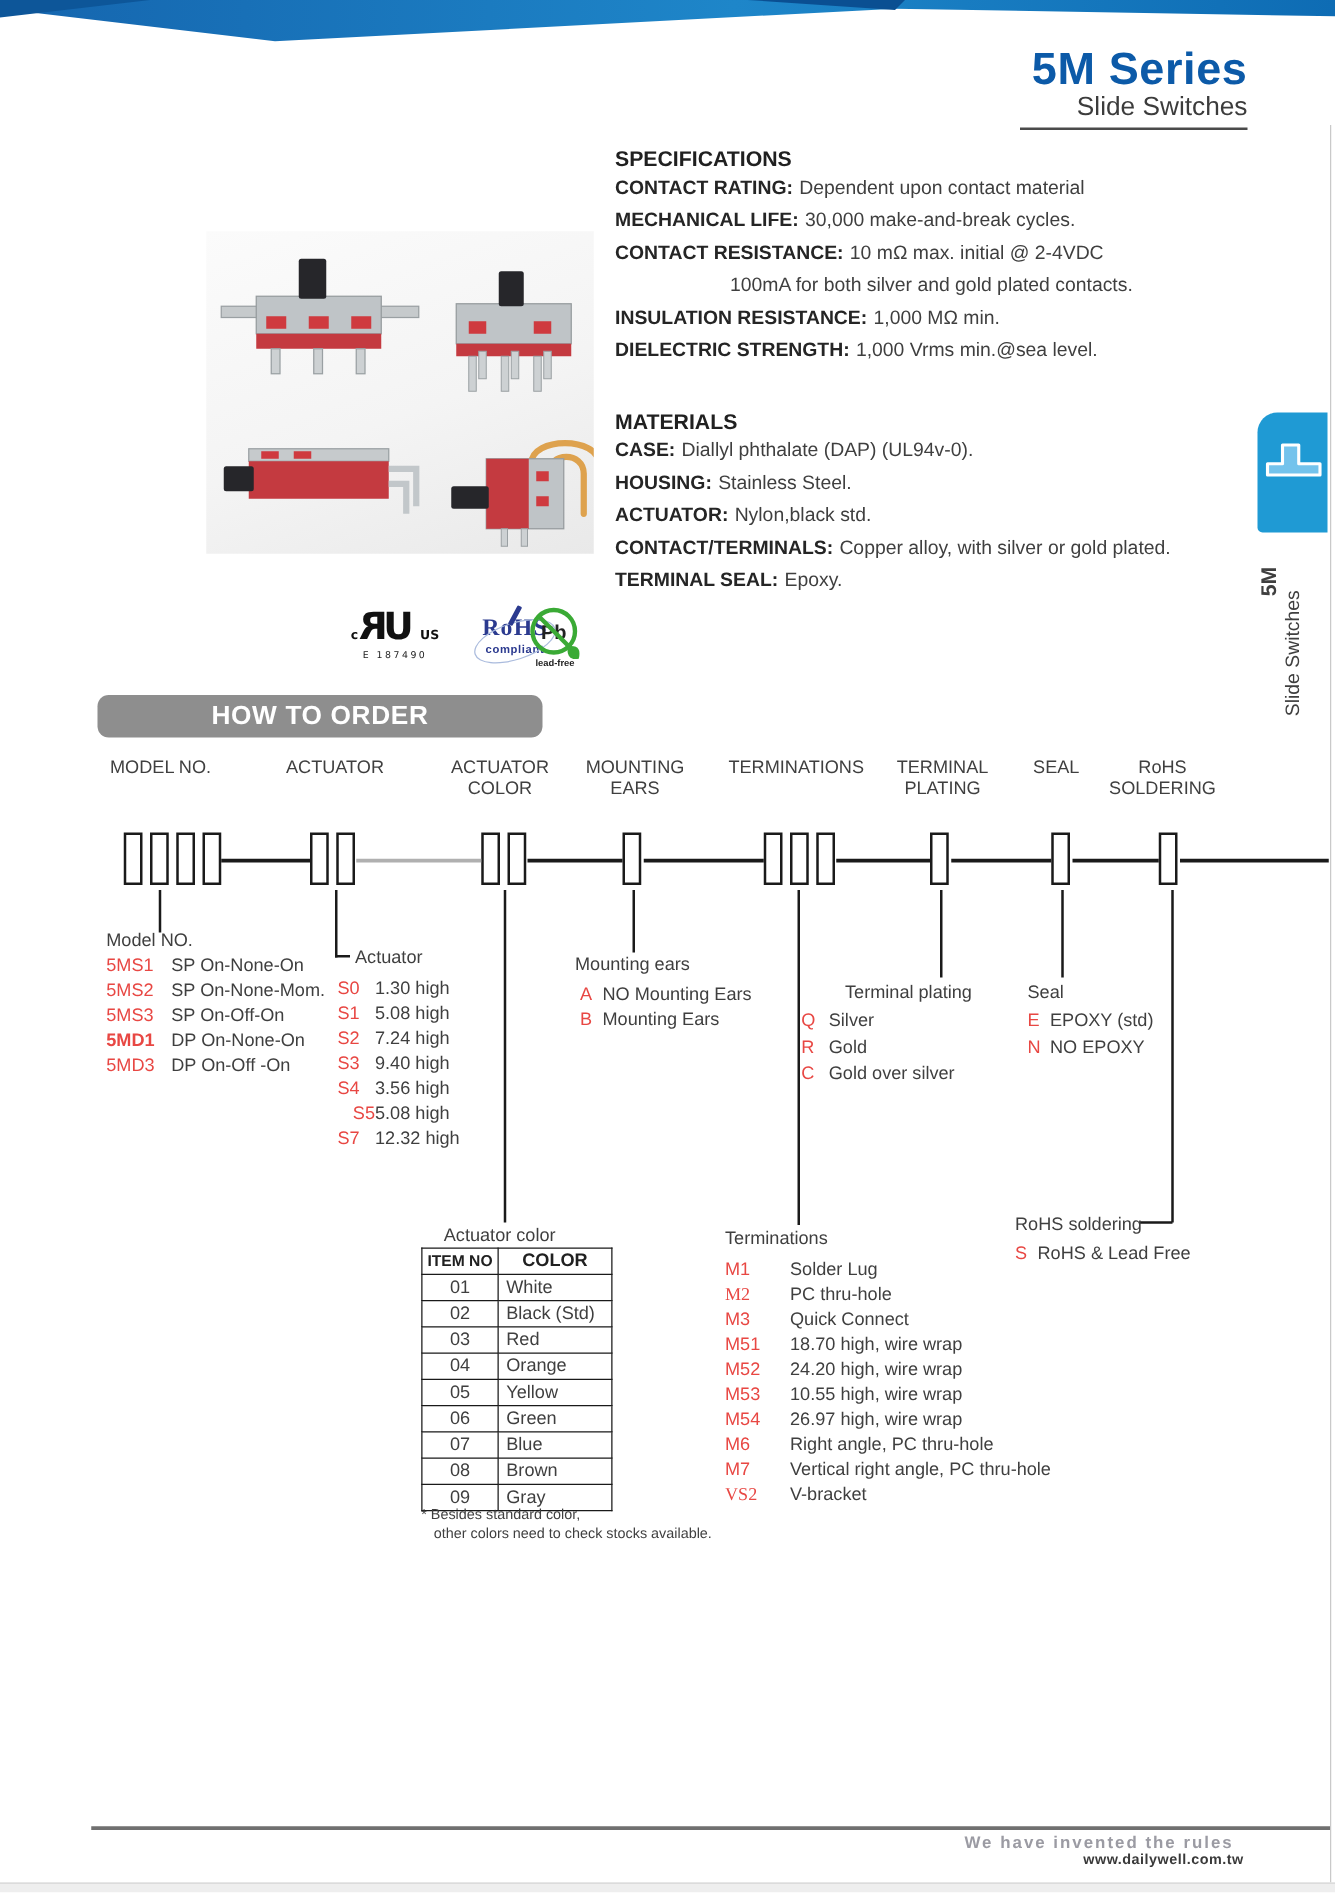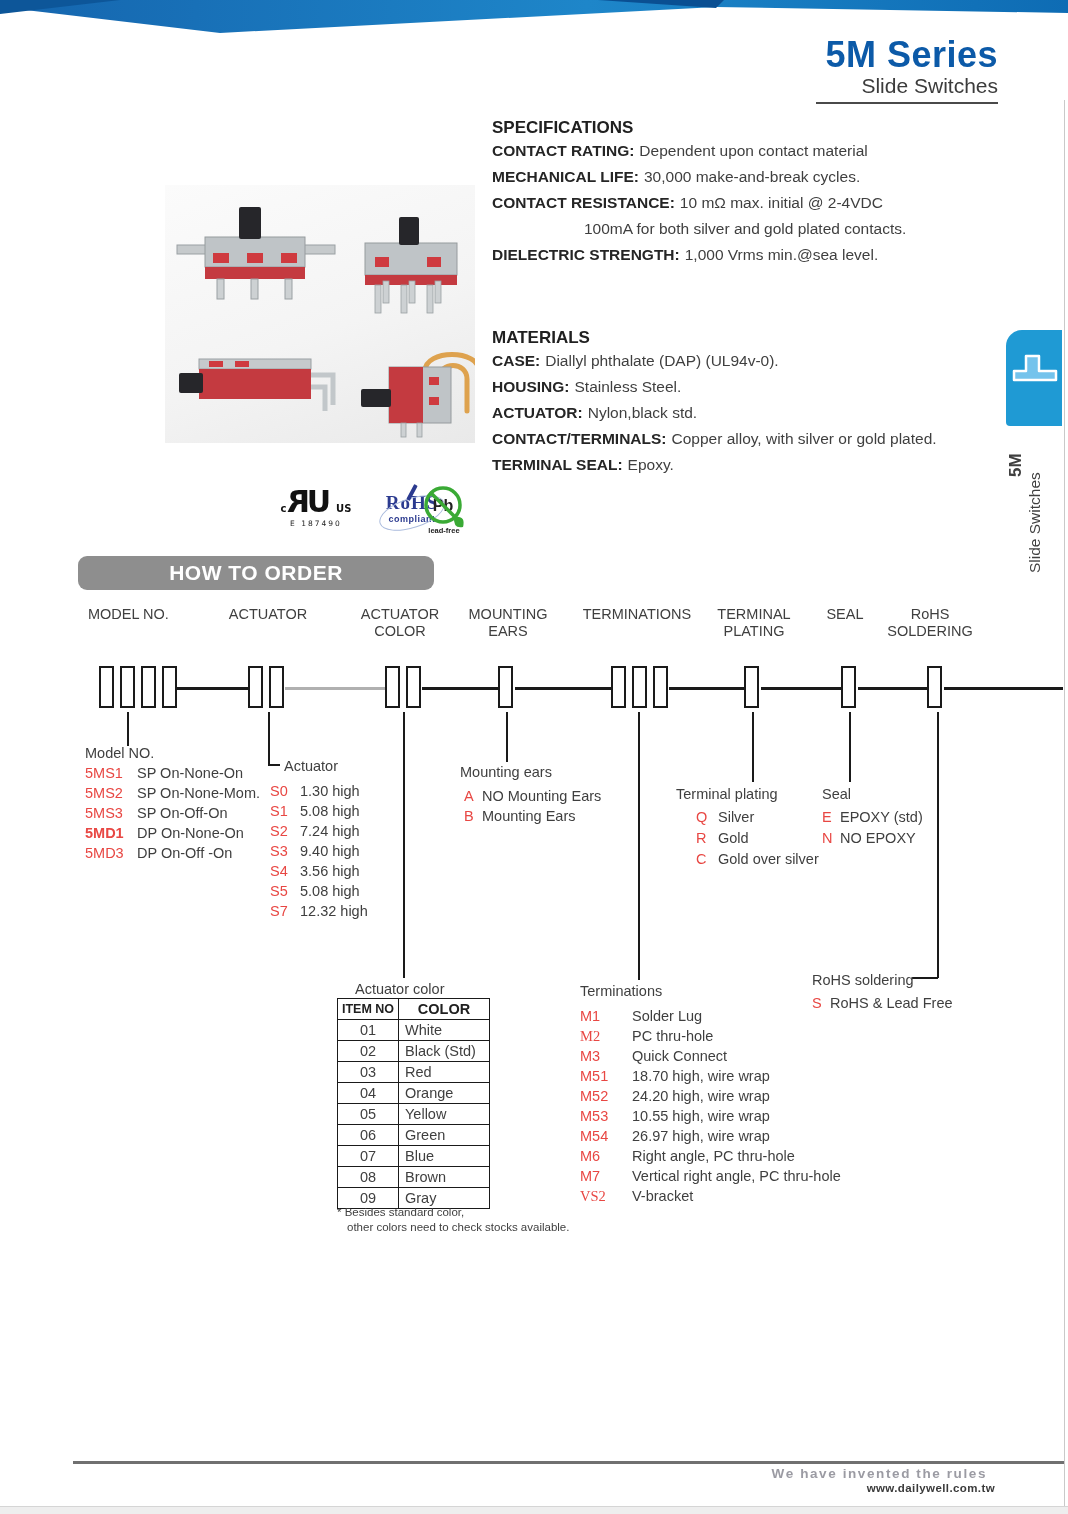--- a/index.html
+++ b/index.html
@@ -141,20 +141,21 @@
       </g>
     </svg>
   </div>
 
   <div class="abs" style="left:492px;top:118px;">
     <div class="sec-head">SPECIFICATIONS</div>
     <div class="spec-row"><span class="lbl">CONTACT RATING:</span><span>Dependent upon contact material</span></div>
     <div class="spec-row"><span class="lbl">MECHANICAL LIFE:</span><span>30,000 make-and-break cycles.</span></div>
     <div class="spec-row"><span class="lbl">CONTACT RESISTANCE:</span><span>10 mΩ max. initial @ 2-4VDC</span></div>
     <div class="spec-row indent"><span>100mA for both silver and gold plated contacts.</span></div>
+    <div class="spec-row"><span class="lbl">INSULATION RESISTANCE:</span><span>1,000 MΩ min.</span></div>
     <div class="spec-row"><span class="lbl">DIELECTRIC STRENGTH:</span><span>1,000 Vrms min.@sea level.</span></div>
   </div>
 
   <div class="abs" style="left:492px;top:328px;">
     <div class="sec-head">MATERIALS</div>
     <div class="spec-row"><span class="lbl">CASE:</span><span>Diallyl phthalate (DAP) (UL94v-0).</span></div>
     <div class="spec-row"><span class="lbl">HOUSING:</span><span>Stainless Steel.</span></div>
     <div class="spec-row"><span class="lbl">ACTUATOR:</span><span>Nylon,black std.</span></div>
     <div class="spec-row"><span class="lbl">CONTACT/TERMINALS:</span><span>Copper alloy, with silver or gold plated.</span></div>
     <div class="spec-row"><span class="lbl">TERMINAL SEAL:</span><span>Epoxy.</span></div>
@@ -234,32 +235,32 @@
     <div class="lrow"><span class="code" style="width:52px;">5MD3</span><span class="desc">DP On-Off -On</span></div>
   </div>
 
   <div class="abs grp-label" style="left:284px;top:758px;">Actuator</div>
   <div class="abs list" style="left:270px;top:781px;">
     <div class="lrow"><span class="code" style="width:30px;">S0</span><span class="desc">1.30 high</span></div>
     <div class="lrow"><span class="code" style="width:30px;">S1</span><span class="desc">5.08 high</span></div>
     <div class="lrow"><span class="code" style="width:30px;">S2</span><span class="desc">7.24 high</span></div>
     <div class="lrow"><span class="code" style="width:30px;">S3</span><span class="desc">9.40 high</span></div>
     <div class="lrow"><span class="code" style="width:30px;">S4</span><span class="desc">3.56 high</span></div>
-    <div class="lrow"><span class="code" style="width:30px;">S5</span><span class="desc">5.08 high</span></div>
+    <div class="lrow"><span class="code" style="width:30px;text-align:right;">S5</span><span class="desc">5.08 high</span></div>
     <div class="lrow"><span class="code" style="width:30px;">S7</span><span class="desc">12.32 high</span></div>
   </div>
 
   <div class="abs grp-label" style="left:460px;top:764px;">Mounting ears</div>
   <div class="abs list" style="left:464px;top:786px;">
     <div class="lrow"><span class="code" style="width:18px;">A</span><span class="desc">NO Mounting Ears</span></div>
     <div class="lrow"><span class="code" style="width:18px;">B</span><span class="desc">Mounting Ears</span></div>
   </div>
 
   <div class="abs grp-label" style="left:676px;top:786px;">Terminal plating</div>
-  <div class="abs list h21" style="left:696px;top:807px;">
+  <div class="abs list h21" style="left:641px;top:807px;">
     <div class="lrow"><span class="code" style="width:22px;">Q</span><span class="desc">Silver</span></div>
     <div class="lrow"><span class="code" style="width:22px;">R</span><span class="desc">Gold</span></div>
     <div class="lrow"><span class="code" style="width:22px;">C</span><span class="desc">Gold over silver</span></div>
   </div>
 
   <div class="abs grp-label" style="left:822px;top:786px;">Seal</div>
   <div class="abs list h21" style="left:822px;top:807px;">
     <div class="lrow"><span class="code" style="width:18px;">E</span><span class="desc">EPOXY (std)</span></div>
     <div class="lrow"><span class="code" style="width:18px;">N</span><span class="desc">NO EPOXY</span></div>
   </div>

